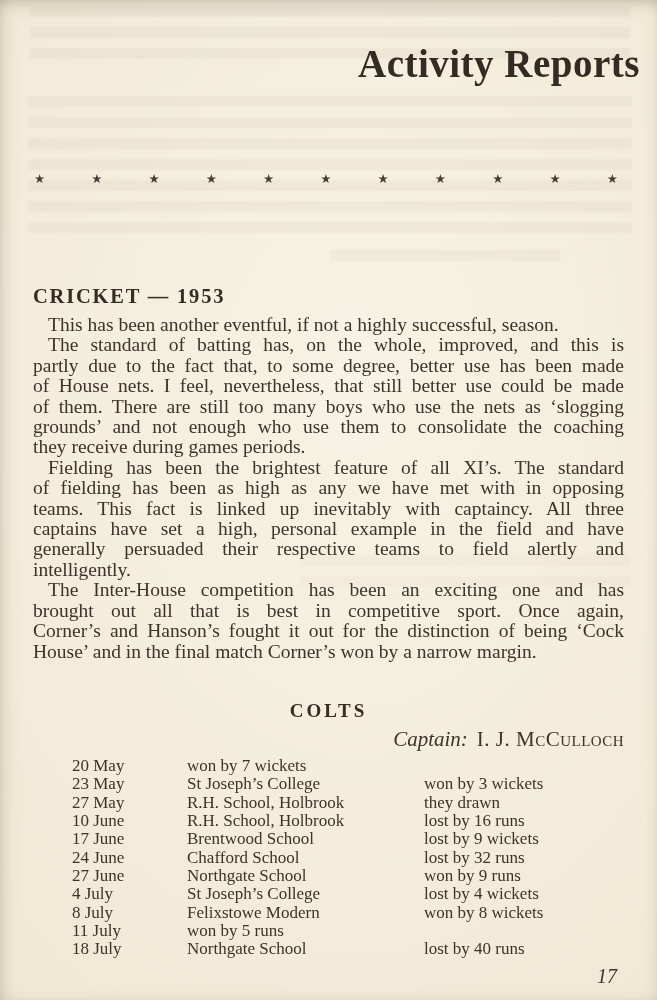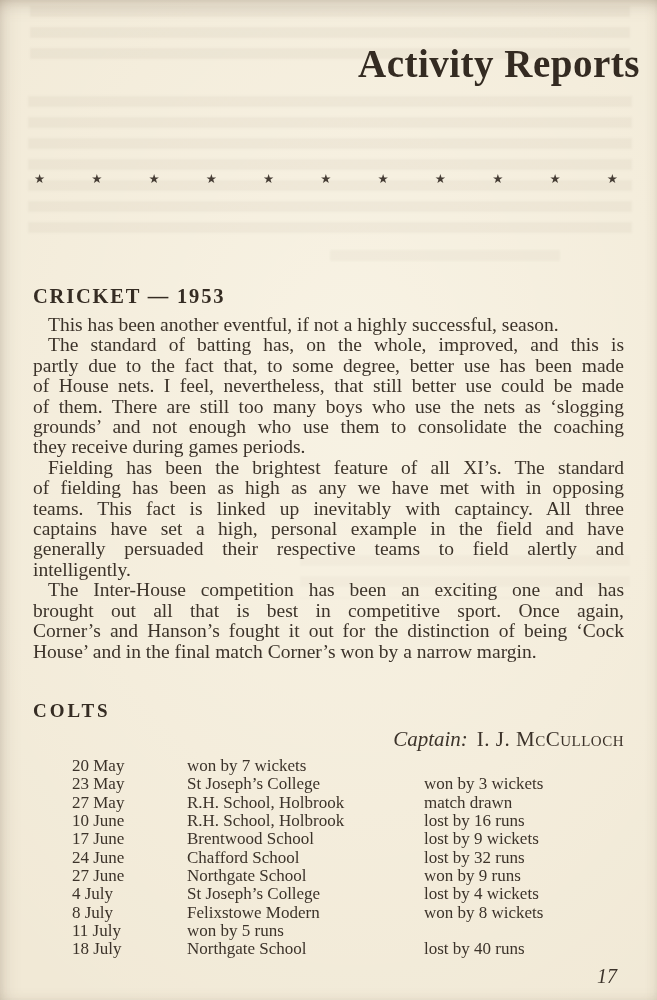--- a/index.html
+++ b/index.html
@@ -52,21 +52,21 @@
   .body-text{
     position:absolute;top:315px;left:33px;width:591px;
     font-size:19.5px;line-height:20.4px;
   }
   .pline{text-align:justify;text-align-last:justify;white-space:normal;}
   .pl-first{text-indent:15px;}
   .pl-last{text-align-last:left;}
 
   .colts-h{
     position:absolute;top:700px;left:33px;width:591px;
-    text-align:left;font-weight:bold;font-size:19px;
+    text-align:center;font-weight:bold;font-size:19px;
     letter-spacing:3px;color:#352c23;
   }
   .captain{
     position:absolute;top:727px;left:33px;width:591px;
     text-align:right;font-size:21px;
   }
   .cap-label{font-style:italic;margin-right:9px;}
   .cap-name{font-variant:small-caps;letter-spacing:.5px;}
 
   .matches{
@@ -140,21 +140,21 @@
         <span>won by 7 wickets</span>
       </div>
       <div class="match-row">
         <span>23 May</span>
         <span>St Joseph’s College</span>
         <span>won by 3 wickets</span>
       </div>
       <div class="match-row">
         <span>27 May</span>
         <span>R.H. School, Holbrook</span>
-        <span>match drawn</span>
+        <span>they drawn</span>
       </div>
       <div class="match-row">
         <span>10 June</span>
         <span>R.H. School, Holbrook</span>
         <span>lost by 16 runs</span>
       </div>
       <div class="match-row">
         <span>17 June</span>
         <span>Brentwood School</span>
         <span>lost by 9 wickets</span>

